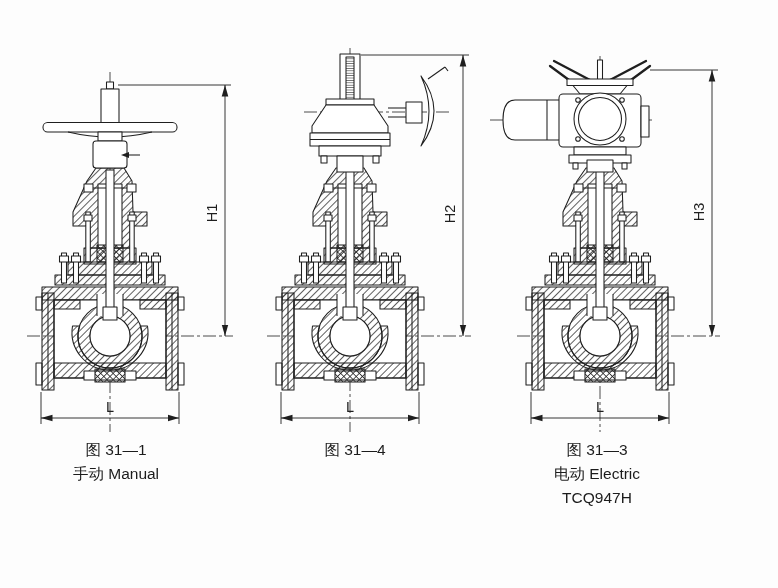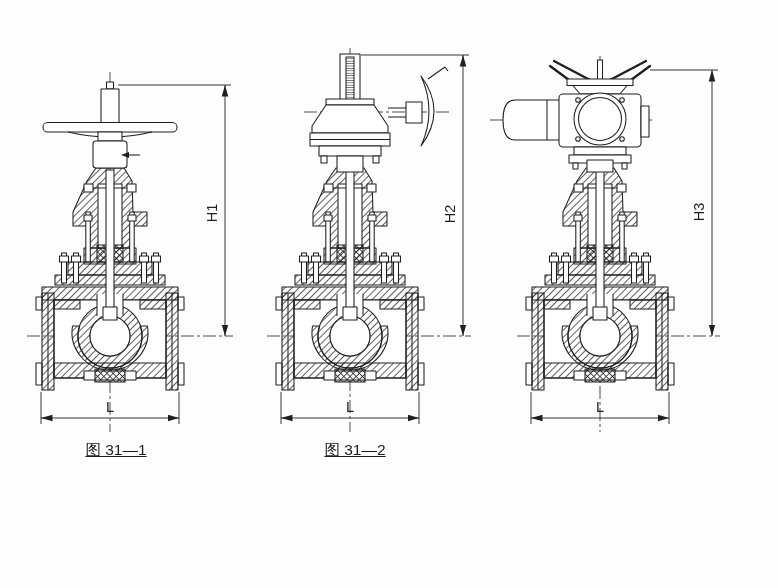--- a/index.html
+++ b/index.html
@@ -7,21 +7,21 @@
   #drawing{position:absolute;left:0;top:0;}
   .ln{stroke:#1f1f1f;stroke-width:1.05;fill:none;stroke-linejoin:round;}
   .w{fill:#ffffff;}
   .h{fill:url(#hatch);}
   .x{fill:url(#cross);}
   .th{fill:url(#threads);}
   .spoke{stroke:#1f1f1f;stroke-width:2.3;stroke-linecap:round;fill:none;}
   .cl{stroke:#1f1f1f;stroke-width:0.8;fill:none;stroke-dasharray:13 3 3 3;}
   .dim{stroke:#1f1f1f;stroke-width:0.9;fill:none;}
   .dimtxt{font-family:"Liberation Sans",sans-serif;font-size:14.5px;fill:#1f1f1f;}
-  .caption{position:absolute;transform:translateX(-50%);text-align:center;color:#1c1c1c;font-size:15.5px;line-height:24px;white-space:nowrap;text-decoration:underline;}
+  .caption{position:absolute;transform:translateX(-50%);text-align:center;color:#1c1c1c;font-size:15.5px;line-height:24px;white-space:nowrap;}
 </style>
 </head>
 <body>
 
 <svg id="drawing" width="778" height="588" viewBox="0 0 778 588">
  <defs>
   <pattern id="hatch" patternUnits="userSpaceOnUse" width="5" height="5" patternTransform="rotate(45)">
     <line x1="2.5" y1="-1" x2="2.5" y2="6" stroke="#2a2a2a" stroke-width="0.75"></line>
   </pattern>
   <pattern id="cross" patternUnits="userSpaceOnUse" width="4.4" height="4.4" patternTransform="rotate(45)">
@@ -184,18 +184,22 @@
     <line class="dim" x1="531" y1="392" x2="531" y2="424"></line>
     <line class="dim" x1="669" y1="392" x2="669" y2="424"></line>
     <line class="dim" x1="531" y1="418" x2="669" y2="418" marker-start="url(#arr)" marker-end="url(#arr)"></line>
     <text class="dimtxt" x="600" y="412" text-anchor="middle">L</text>
   </g>
  </g>
 </svg>
 
 <div class="caption" style="left:116px;top:438px">
   <div>图 31—1</div>
+  <div>手动 Manual</div>
 </div>
 <div class="caption" style="left:355px;top:438px">
-  <div>图 31—2</div>
+  <div>图 31—4</div>
 </div>
 <div class="caption" style="left:597px;top:438px">
+  <div>图 31—3</div>
+  <div>电动 Electric</div>
+  <div>TCQ947H</div>
 </div>
 
 </body></html>

